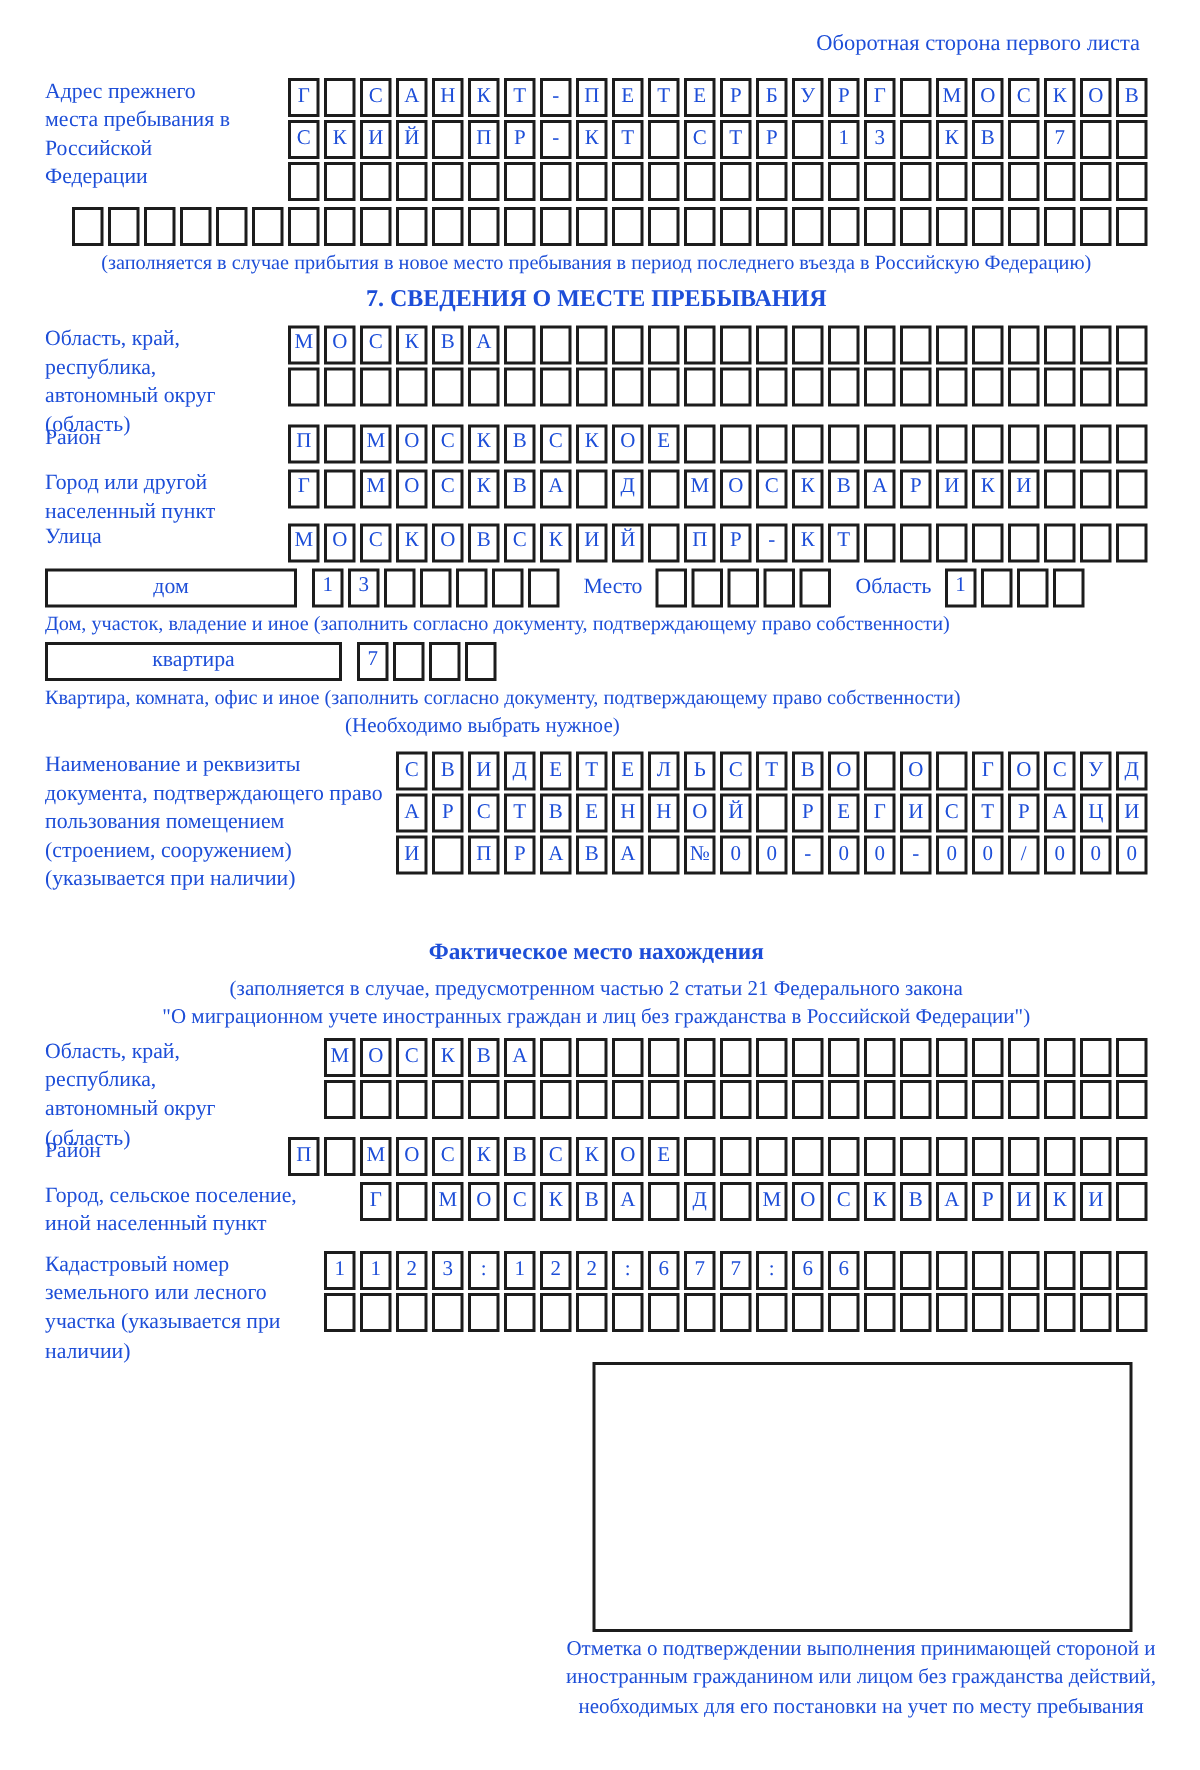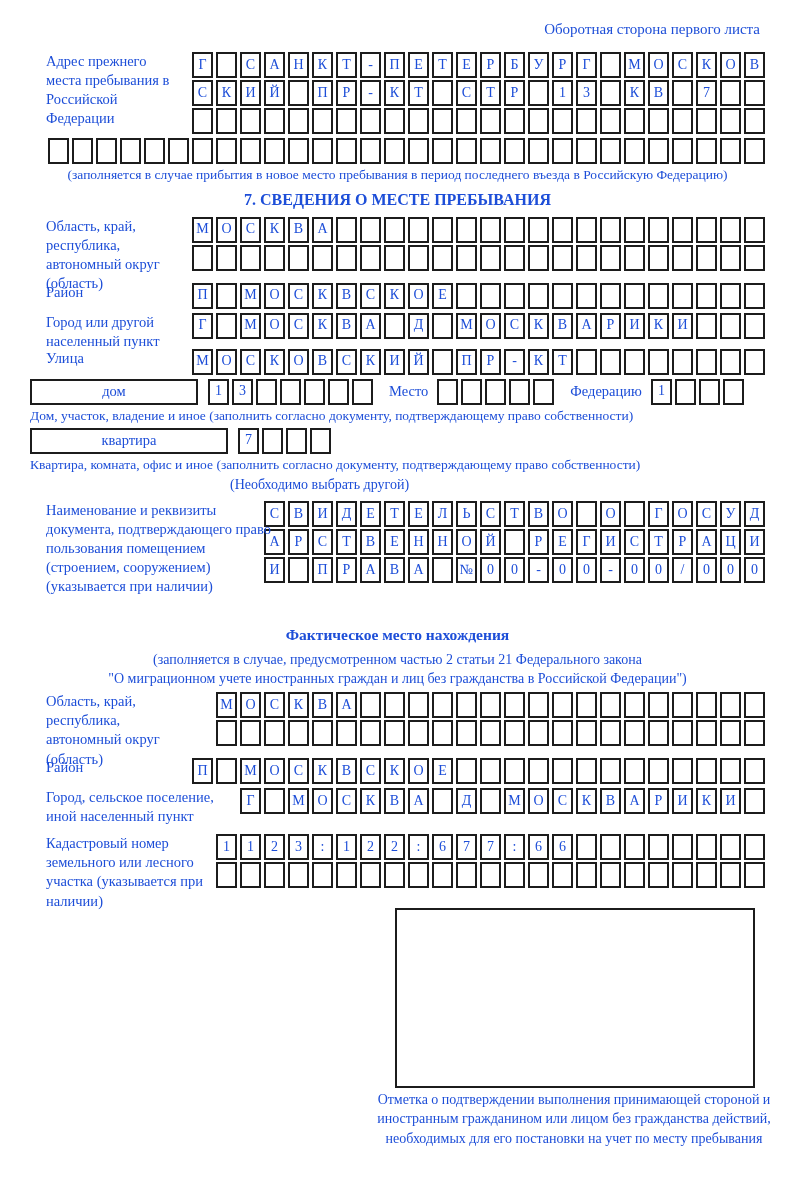--- a/index.html
+++ b/index.html
@@ -6,21 +6,21 @@
   .page{
     width:800px;height:1180px;box-sizing:border-box;position:relative;
     background:#fff;color:#1d4ed8;
     font-family:"Liberation Serif","DejaVu Serif",serif;
     font-size:14.5px;line-height:1.32;
     padding:12px 35px 0 30px;overflow:hidden;
   }
   .corner{text-align:right;margin:8px 5px 12px 0;font-size:15px;}
 
   .frow{position:relative;margin-bottom:2px;}
-  .flabel{position:absolute;left:16px;top:0;}
+  .flabel{position:absolute;left:0;top:0;}
   .w135{width:135px;} .w120{width:120px;} .w140{width:140px;} .w230{width:230px;}
   .w150{width:150px;} .w185{width:185px;} .w180{width:180px;}
   .rows{display:flex;flex-direction:column;align-items:flex-end;}
   .boxrow{display:flex;justify-content:flex-end;margin-bottom:2px;}
   .cell{
     flex:none;box-sizing:border-box;width:21px;height:26px;margin-left:3px;
     border:2px solid #1c1c1c;display:flex;align-items:center;justify-content:center;
     font-size:14px;background:#fff;
   }
   .minh64{min-height:64px;} .minh34{min-height:34px;} .minh44{min-height:44px;}
@@ -342,42 +342,42 @@
         <span class="cell"></span>
       </div>
     <div class="small-label">Место</div>
     <div class="cells" style="margin-left:0;">
         <span class="cell"></span>
         <span class="cell"></span>
         <span class="cell"></span>
         <span class="cell"></span>
         <span class="cell"></span>
       </div>
-    <div class="small-label">Федерацию</div>
+    <div class="small-label">Область</div>
     <div class="cells" style="margin-left:0;">
         <span class="cell">1</span>
         <span class="cell"></span>
         <span class="cell"></span>
         <span class="cell"></span>
       </div>
   </div>
   <div class="caption" style="text-align:left;">Дом, участок, владение и иное (заполнить согласно документу, подтверждающему право собственности)</div>
 
   <div class="inline-row">
     <div class="named-box kv-box">квартира</div>
     <div class="cells">
         <span class="cell">7</span>
         <span class="cell"></span>
         <span class="cell"></span>
         <span class="cell"></span>
       </div>
   </div>
   <div class="caption" style="text-align:left;">Квартира, комната, офис и иное (заполнить согласно документу, подтверждающему право собственности)</div>
 
-  <div class="hint">(Необходимо выбрать другой)</div>
+  <div class="hint">(Необходимо выбрать нужное)</div>
 
   <div class="frow minh116">
     <div class="flabel w230">Наименование и реквизиты документа, подтверждающего право пользования помещением (строением, сооружением) (указывается при наличии)</div>
     <div class="rows">
       <div class="boxrow">
           <span class="cell">С</span>
           <span class="cell">В</span>
           <span class="cell">И</span>
           <span class="cell">Д</span>
           <span class="cell">Е</span>

